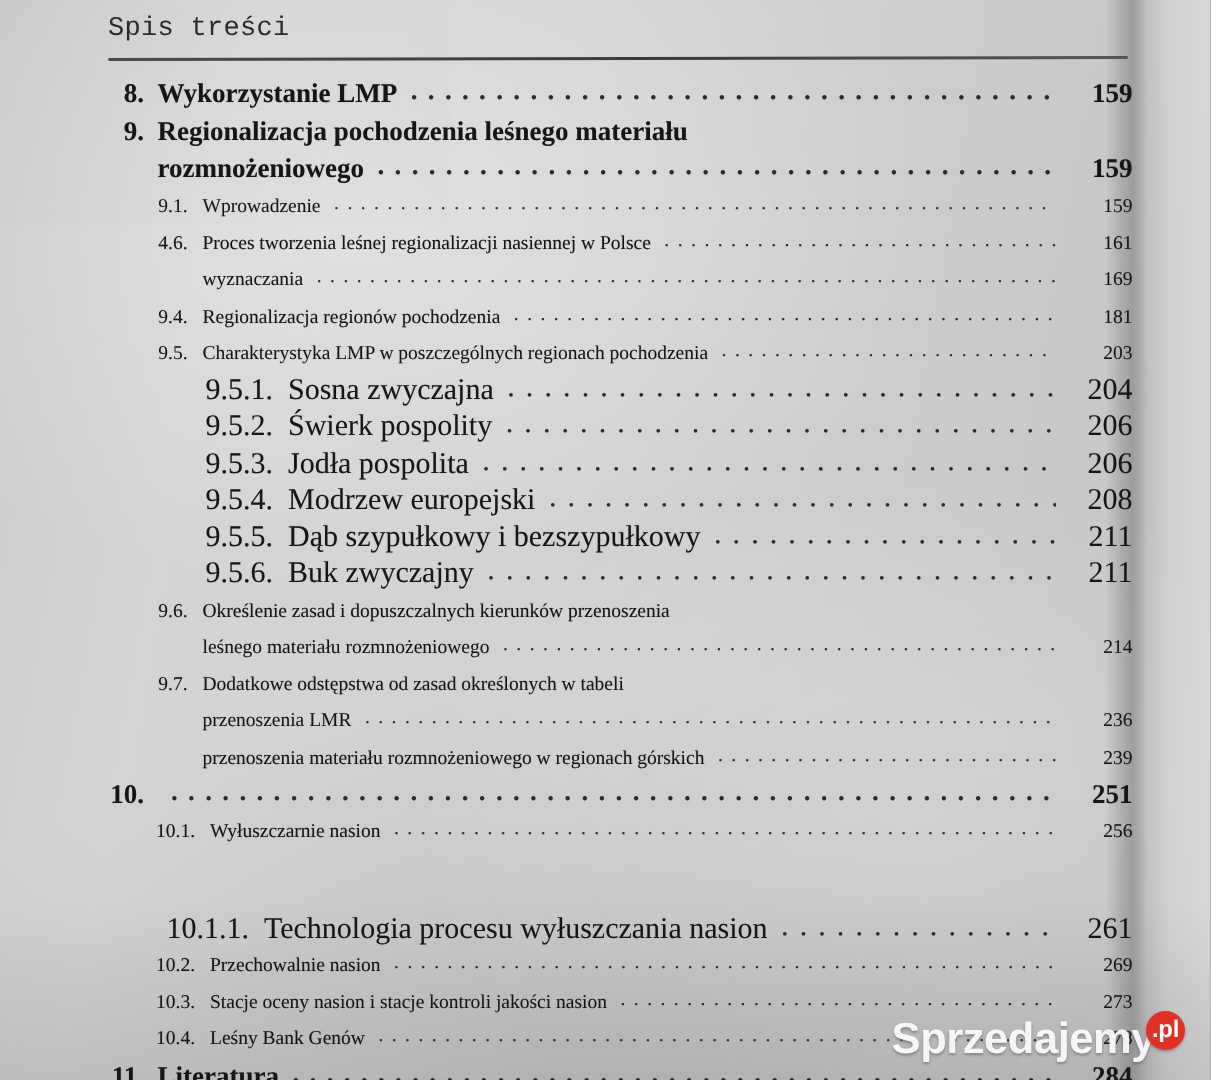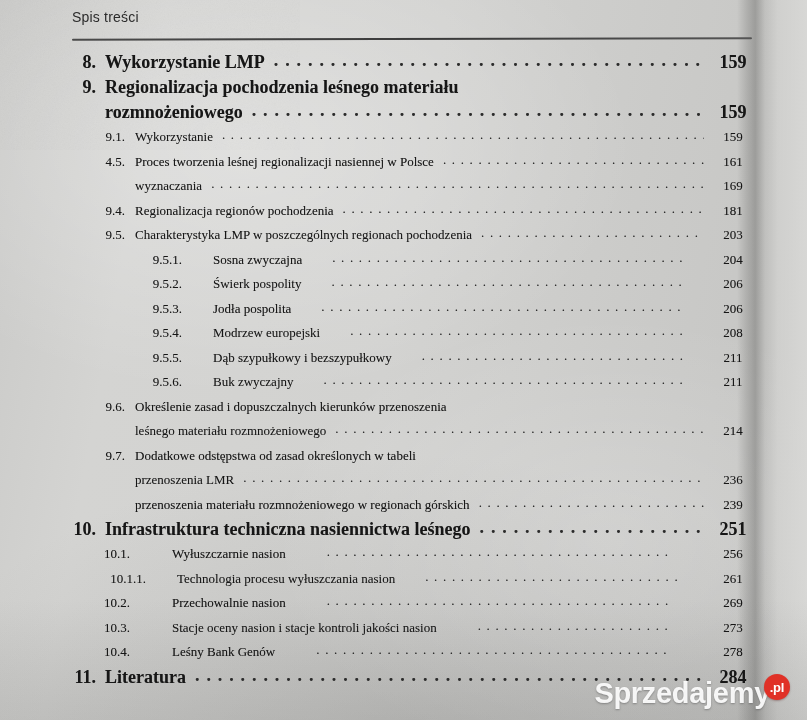--- a/index.html
+++ b/index.html
@@ -57,22 +57,22 @@
     position: absolute;
     inset: 0;
     z-index: 5;
   }
 
   
   .run-head {
     position: absolute;
     left: 72px;
     top: 9px;
-    font-family: Liberation Sans, sans-serif;
-    font-size: 14px;
+    font-family: Liberation Mono, monospace;
+    font-size: 18px;
     color: #2b2b2b;
     letter-spacing: 0.2px;
   }
   .head-rule {
     position: absolute;
     left: 72px;
     top: 38px;
     width: 680px;
     height: 2px;
     background: linear-gradient(90deg, #4a4a4a 0%, #3a3a3a 55%, #555 100%);
@@ -111,21 +111,21 @@
     position: relative;
     top: -2px;
   }
   .leader::before {
     content: ". . . . . . . . . . . . . . . . . . . . . . . . . . . . . . . . . . . . . . . . . . . . . . . . . . . . . . . . . . . . . . . . . . . . . . . . . . . . . . .";
     letter-spacing: 1.2px;
   }
   .page-no {
     flex: 0 0 auto;
     width: 46px;
-    text-align: center;
+    text-align: right;
     white-space: nowrap;
   }
 
   
   .cont .num { visibility: hidden; }
 
   
   
   .lvl1 {
     font-weight: bold;
@@ -139,34 +139,33 @@
   
   .lvl2 {
     font-size: 13px;
     line-height: 24.5px;
     padding-left: 88px;
   }
   .lvl2 .num { width: 37px; margin-right: 10px; }
   .lvl2 .page-no { width: 44px; }
 
   
-  .lvl2w { padding-left: 78px; gap: 32px; }
+  .lvl2w { padding-left: 78px; }
   .lvl2w .num { width: 52px; margin-right: 10px; }
 
   
   .lvl3 {
-    font-size: 13px;
+    font-size: 20px;
     line-height: 24.5px;
     padding-left: 128px;
-    gap: 21px;
   }
   .lvl3 .num { width: 54px; margin-right: 10px; }
   .lvl3 .page-no { width: 44px; }
 
-  .lvl3w { padding-left: 80px; }
+  .lvl3w { padding-left: 100px; margin-top: 40px; }
   .lvl3w .num { width: 66px; margin-right: 10px; }
 
   
   .lvl1 .num.empty { width: 26px; margin-right: 9px; }
 
   .toc-right-pad { padding-right: 52px; }
 
   
   .row:nth-child(odd) { text-shadow: 0 0 0.6px rgba(0,0,0,0.30); }
   .row:nth-child(even) { text-shadow: 0 0 0.5px rgba(0,0,0,0.22); }
@@ -194,21 +193,21 @@
     border-radius: 50%;
     background: #e03127;
     margin-left: -6px;
     margin-top: -3px;
     display: flex;
     align-items: center;
     justify-content: center;
     box-shadow: 0 1px 2px rgba(80,20,20,0.35);
   }
   .wm-badge span {
-    font-size: 13px;
+    font-size: 16px;
     font-weight: bold;
     color: #fff;
     letter-spacing: -0.2px;
   }
 </style>
 </head>
 <body>
 
 <div class="page">
 
@@ -247,26 +246,26 @@
           <span class="page-no"></span>
         </div>
         <div class="row lvl1 cont">
           <span class="num empty"></span>
           <span class="title">rozmnożeniowego</span>
           <span class="leader"></span>
           <span class="page-no">159</span>
         </div>
         <div class="row lvl2">
           <span class="num">9.1.</span>
-          <span class="title">Wykorzystanie</span>
+          <span class="title">Wprowadzenie</span>
           <span class="leader"></span>
           <span class="page-no">159</span>
         </div>
         <div class="row lvl2">
-          <span class="num">4.5.</span>
+          <span class="num">4.6.</span>
           <span class="title">Proces tworzenia leśnej regionalizacji nasiennej w Polsce</span>
           <span class="leader"></span>
           <span class="page-no">161</span>
         </div>
         <div class="row lvl2 cont">
           <span class="num empty"></span>
           <span class="title">wyznaczania</span>
           <span class="leader"></span>
           <span class="page-no">169</span>
         </div>
@@ -343,21 +342,20 @@
           <span class="page-no">236</span>
         </div>
         <div class="row lvl2 cont">
           <span class="num empty"></span>
           <span class="title">przenoszenia materiału rozmnożeniowego w regionach górskich</span>
           <span class="leader"></span>
           <span class="page-no">239</span>
         </div>
         <div class="row lvl1">
           <span class="num">10.</span>
-          <span class="title">Infrastruktura techniczna nasiennictwa leśnego</span>
           <span class="leader"></span>
           <span class="page-no">251</span>
         </div>
         <div class="row lvl2 lvl2w">
           <span class="num">10.1.</span>
           <span class="title">Wyłuszczarnie nasion</span>
           <span class="leader"></span>
           <span class="page-no">256</span>
         </div>
         <div class="row lvl3 lvl3w">

